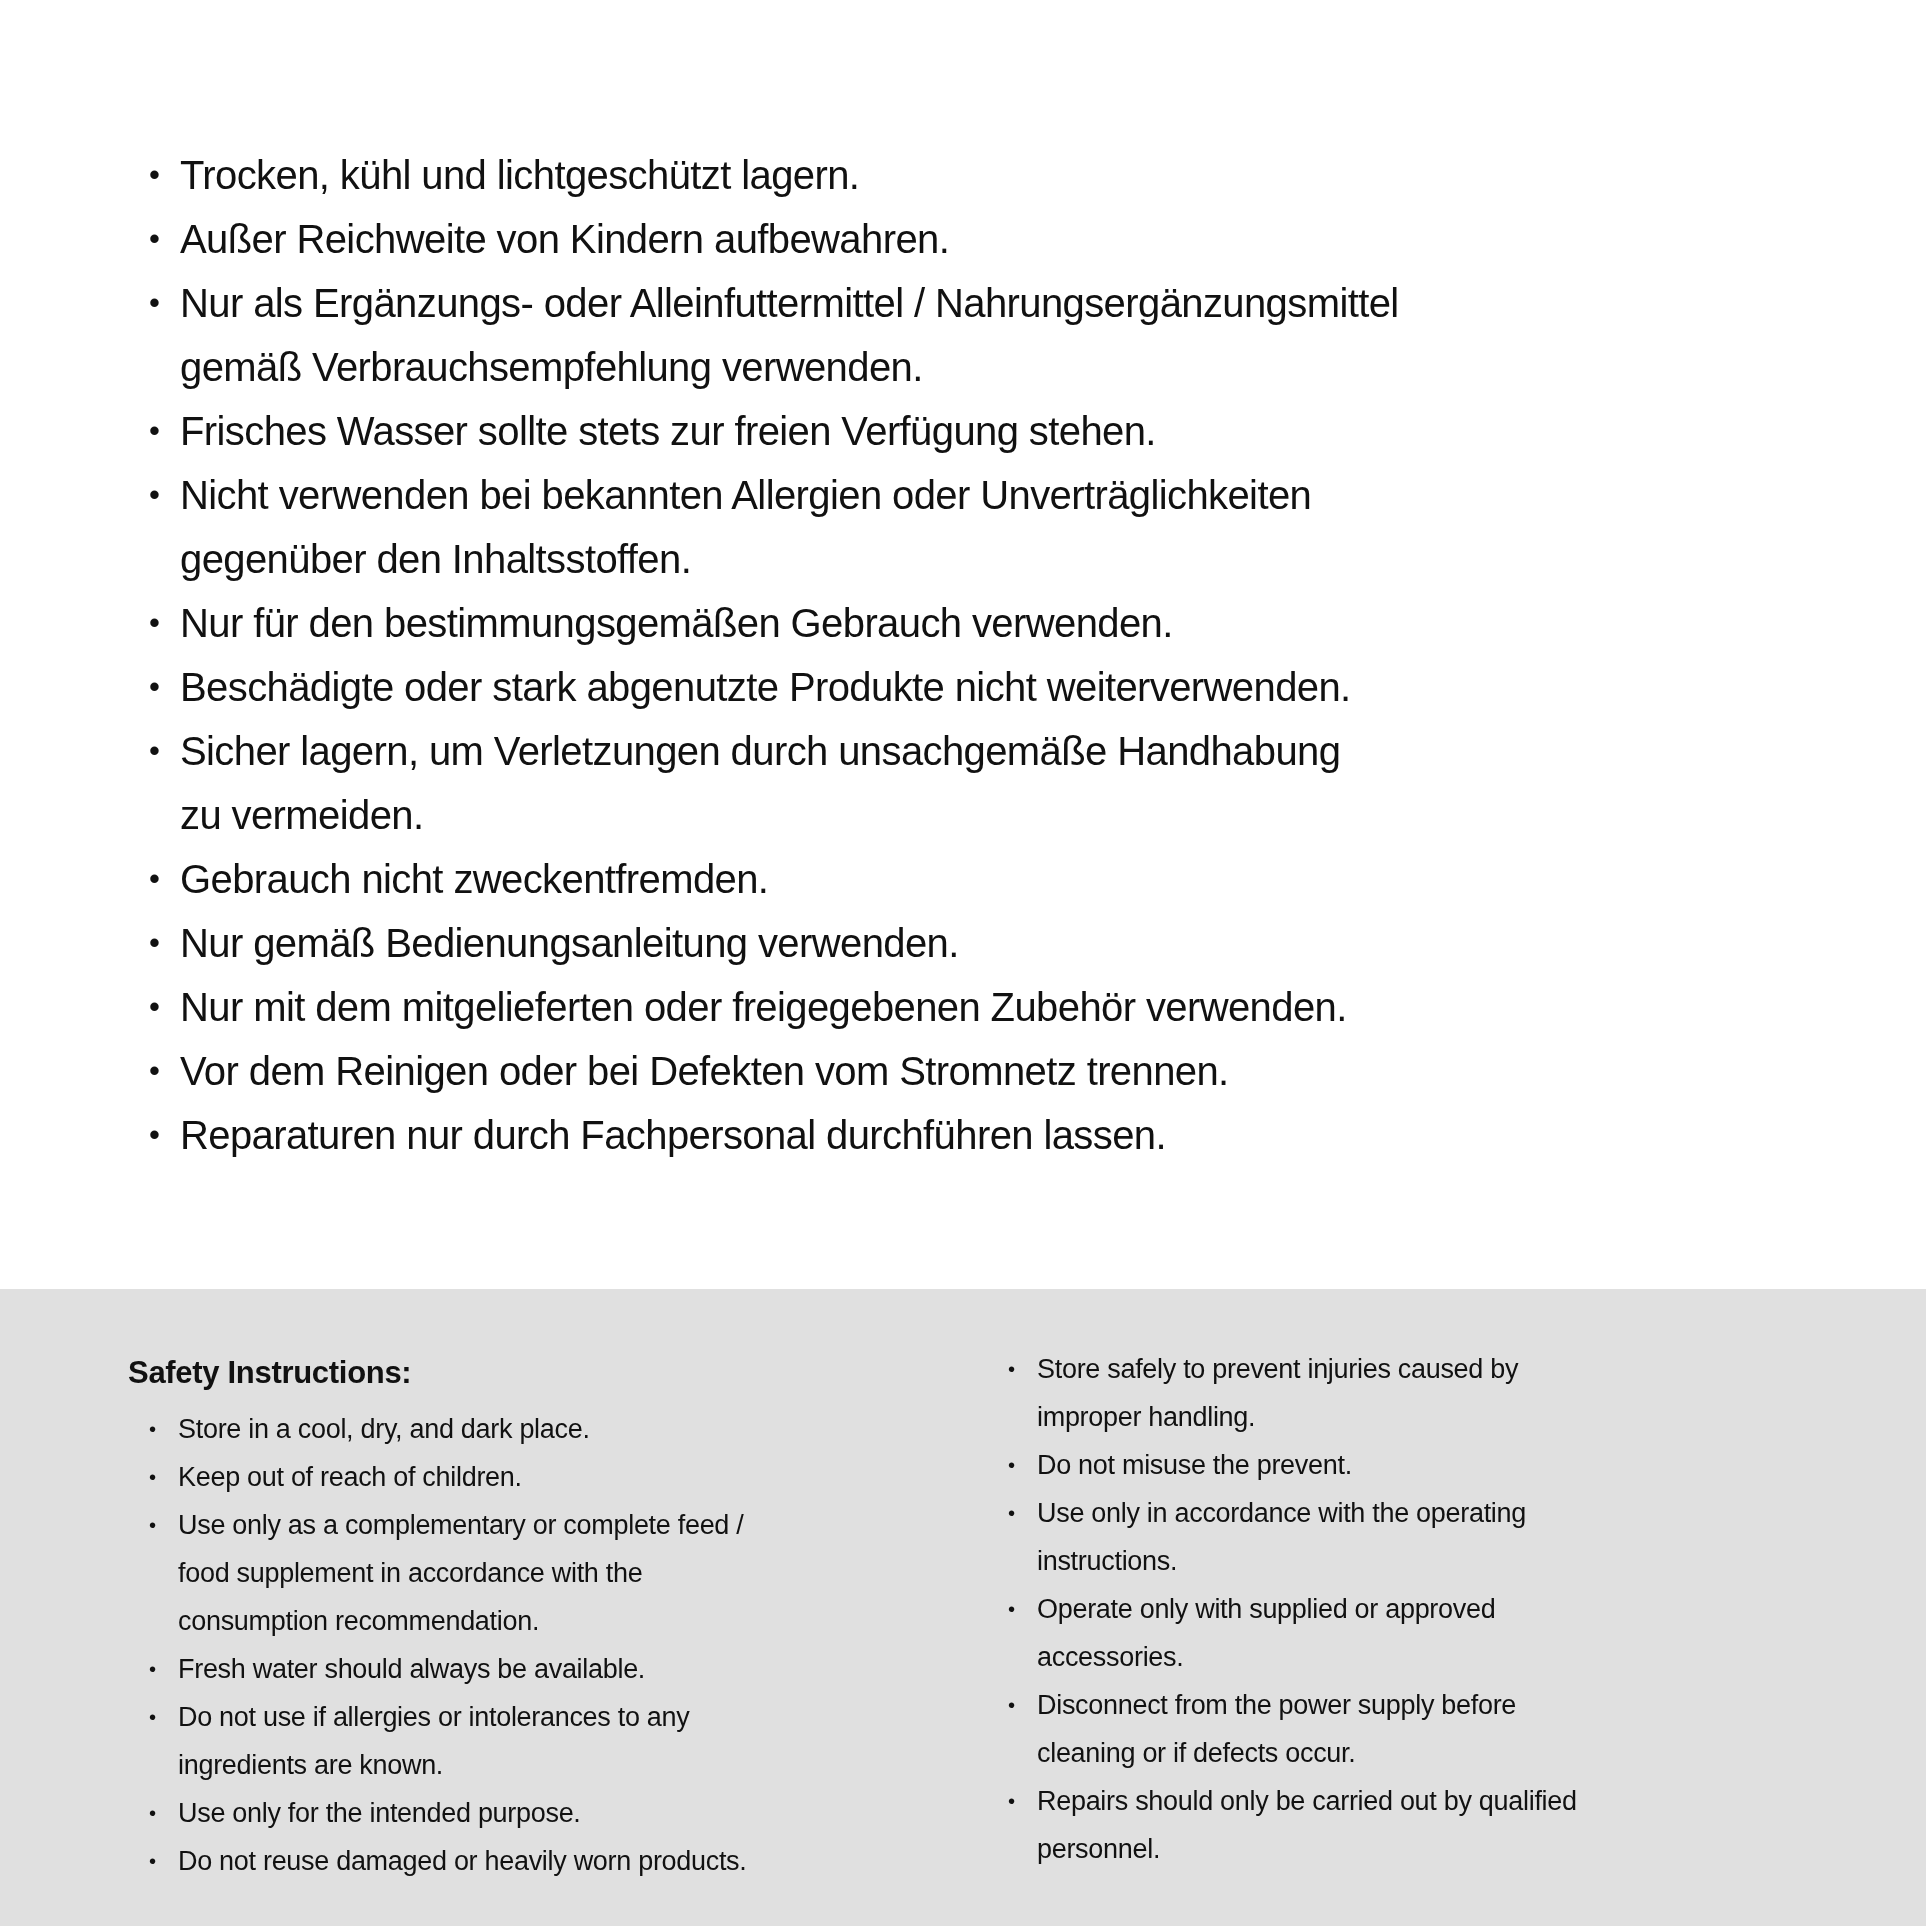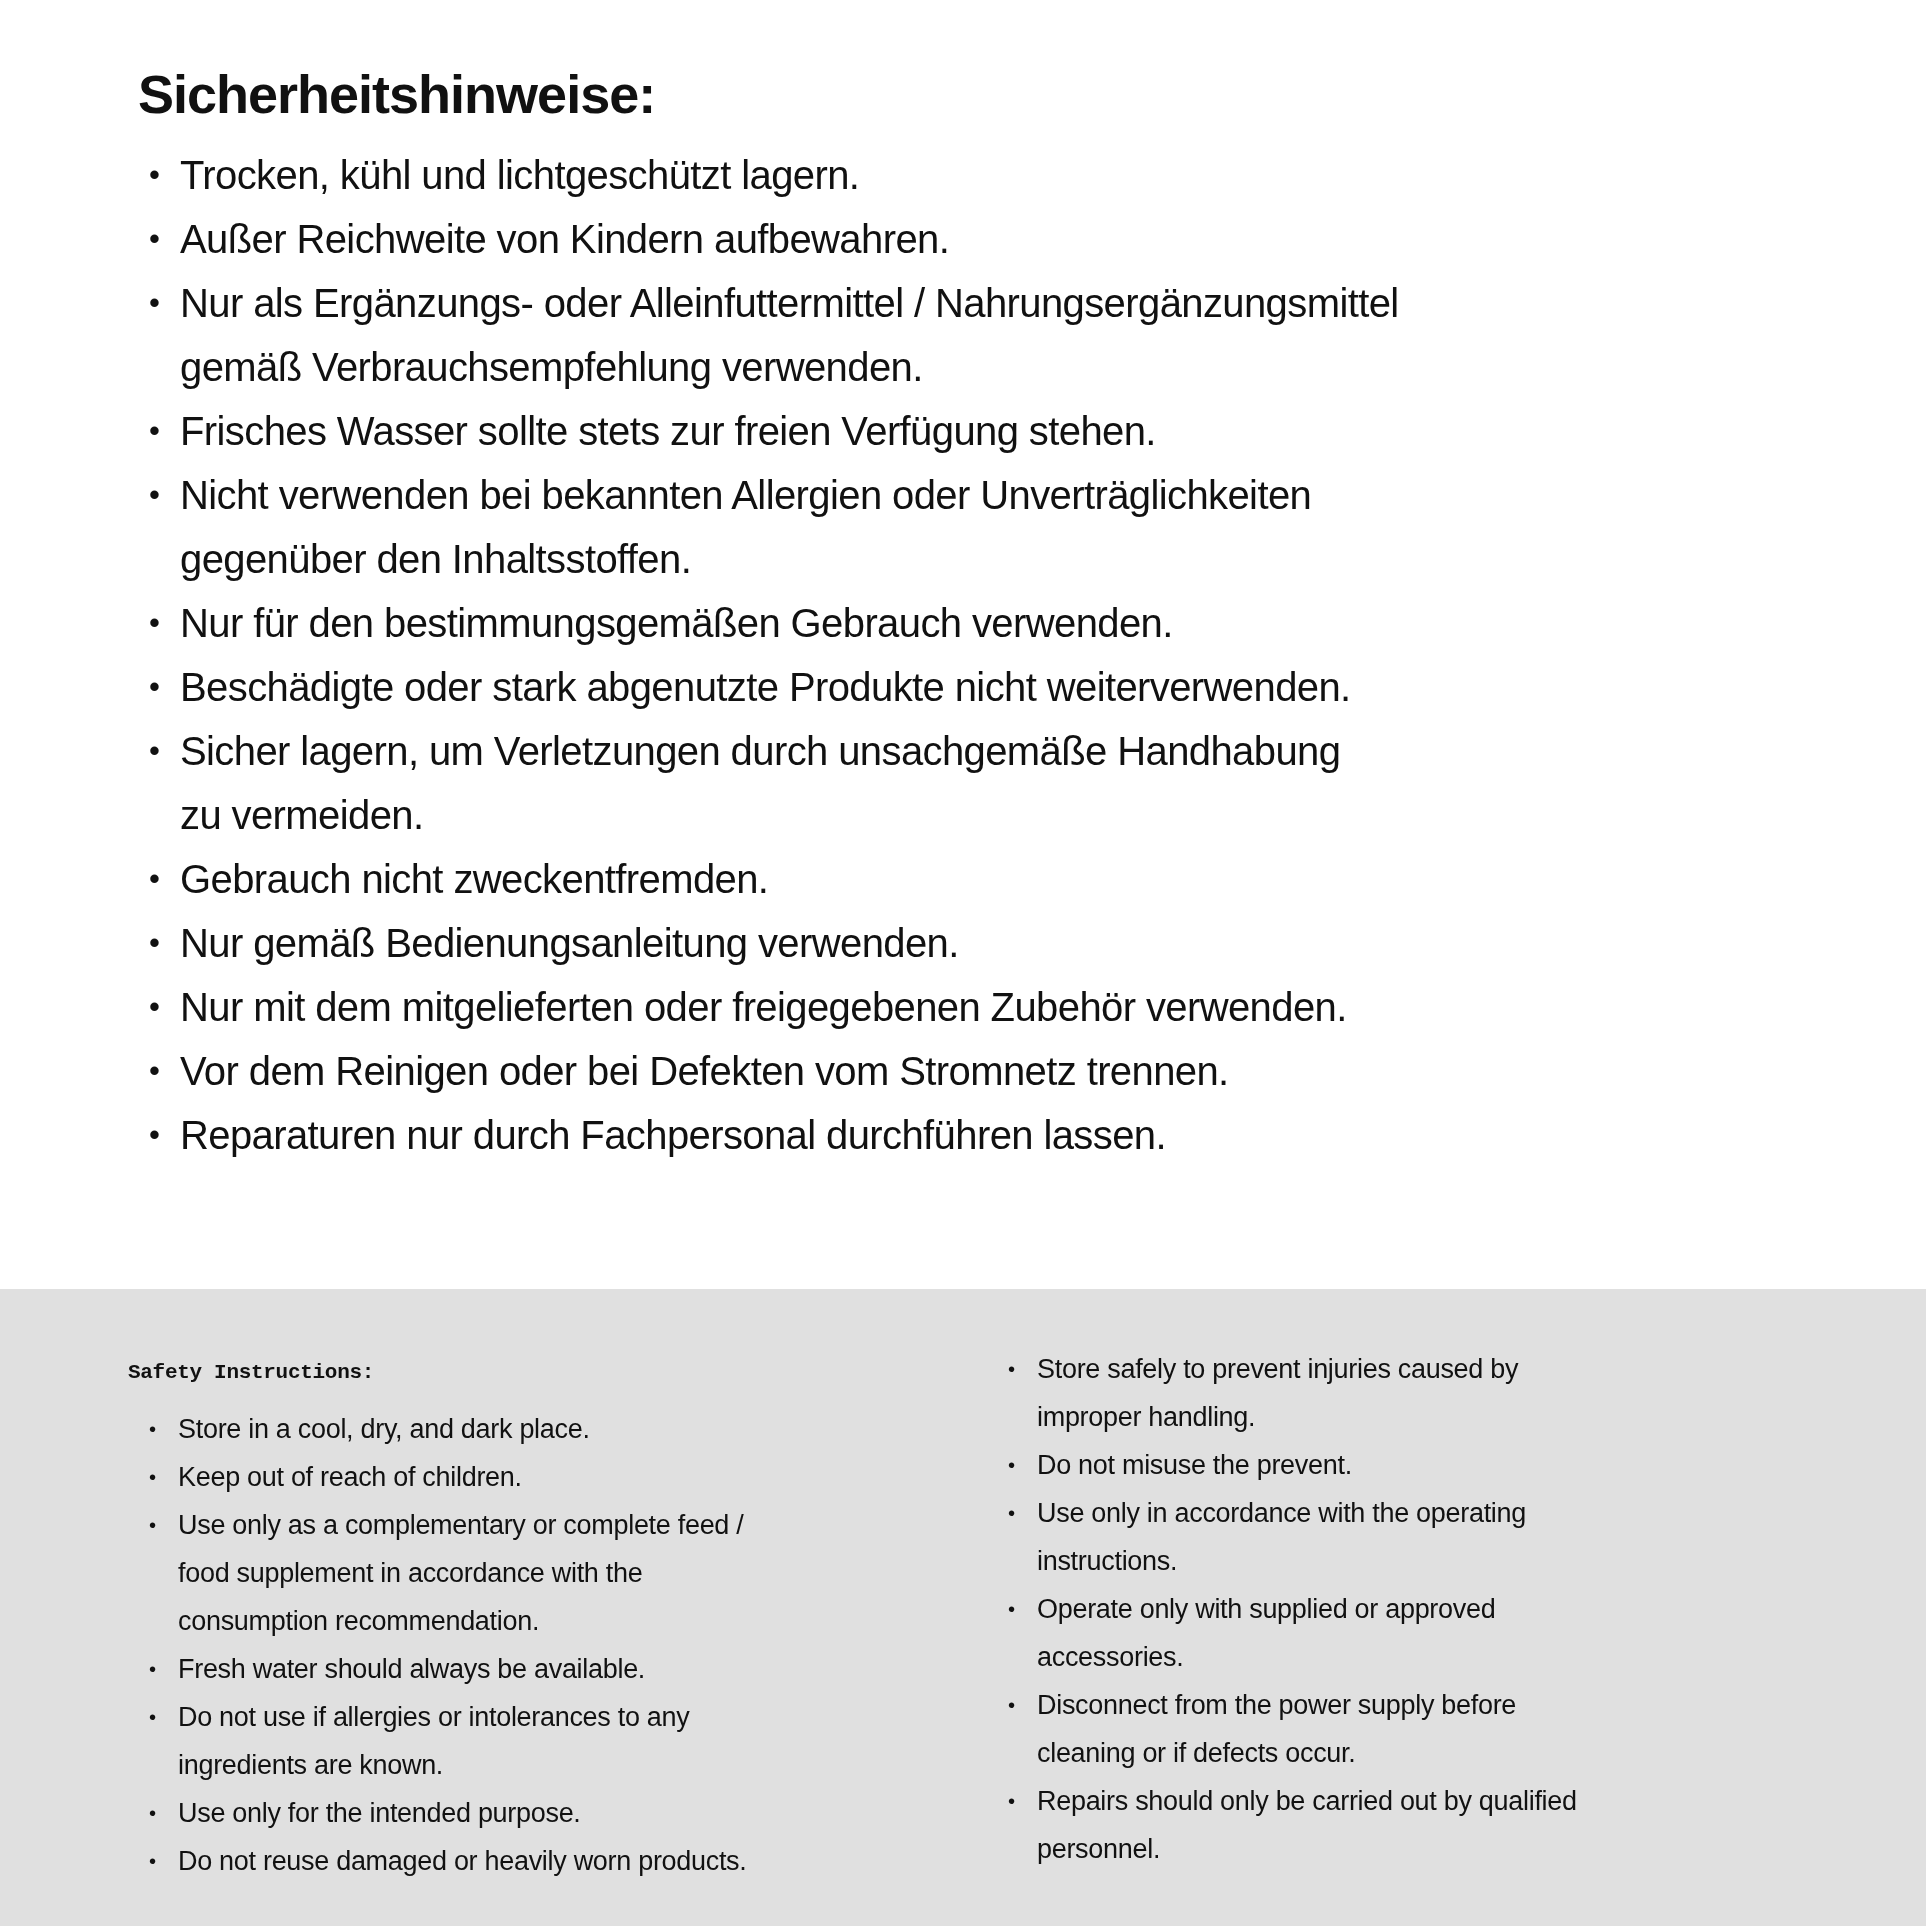--- a/index.html
+++ b/index.html
@@ -65,27 +65,26 @@
     top: 64px;
     width: 860px;
   }
   .en-col-right {
     position: absolute;
     left: 1008px;
     top: 56px;
     width: 899px;
   }
   .en-title {
-    font-size: 21px;
+    font-size: 31px;
     font-weight: 700;
     letter-spacing: -0.3px;
     line-height: 39px;
     margin: 0 0 13px 0;
     white-space: pre;
-    font-family: Liberation Mono, monospace;
   }
   ul.en-list {
     margin: 0;
     padding: 0;
     list-style: none;
     font-size: 27px;
     line-height: 48px;
     letter-spacing: -0.3px;
   }
   .en-col-left ul.en-list { margin-left: 21px; }
@@ -101,21 +100,20 @@
     top: 0;
     font-size: 0.75em;
     line-height: 48px;
   }
 </style>
 </head>
 <body>
 
 <div class="page">
 
-  <div class="de-title">Sicherheitshinweise:</div>
 
   <ul class="de-list">
     <li>Trocken, kühl und lichtgeschützt lagern.</li>
     <li>Außer Reichweite von Kindern aufbewahren.</li>
     <li>Nur als Ergänzungs- oder Alleinfuttermittel / Nahrungsergänzungsmittel
 gemäß Verbrauchsempfehlung verwenden.</li>
     <li>Frisches Wasser sollte stets zur freien Verfügung stehen.</li>
     <li>Nicht verwenden bei bekannten Allergien oder Unverträglichkeiten
 gegenüber den Inhaltsstoffen.</li>
     <li>Nur für den bestimmungsgemäßen Gebrauch verwenden.</li>

